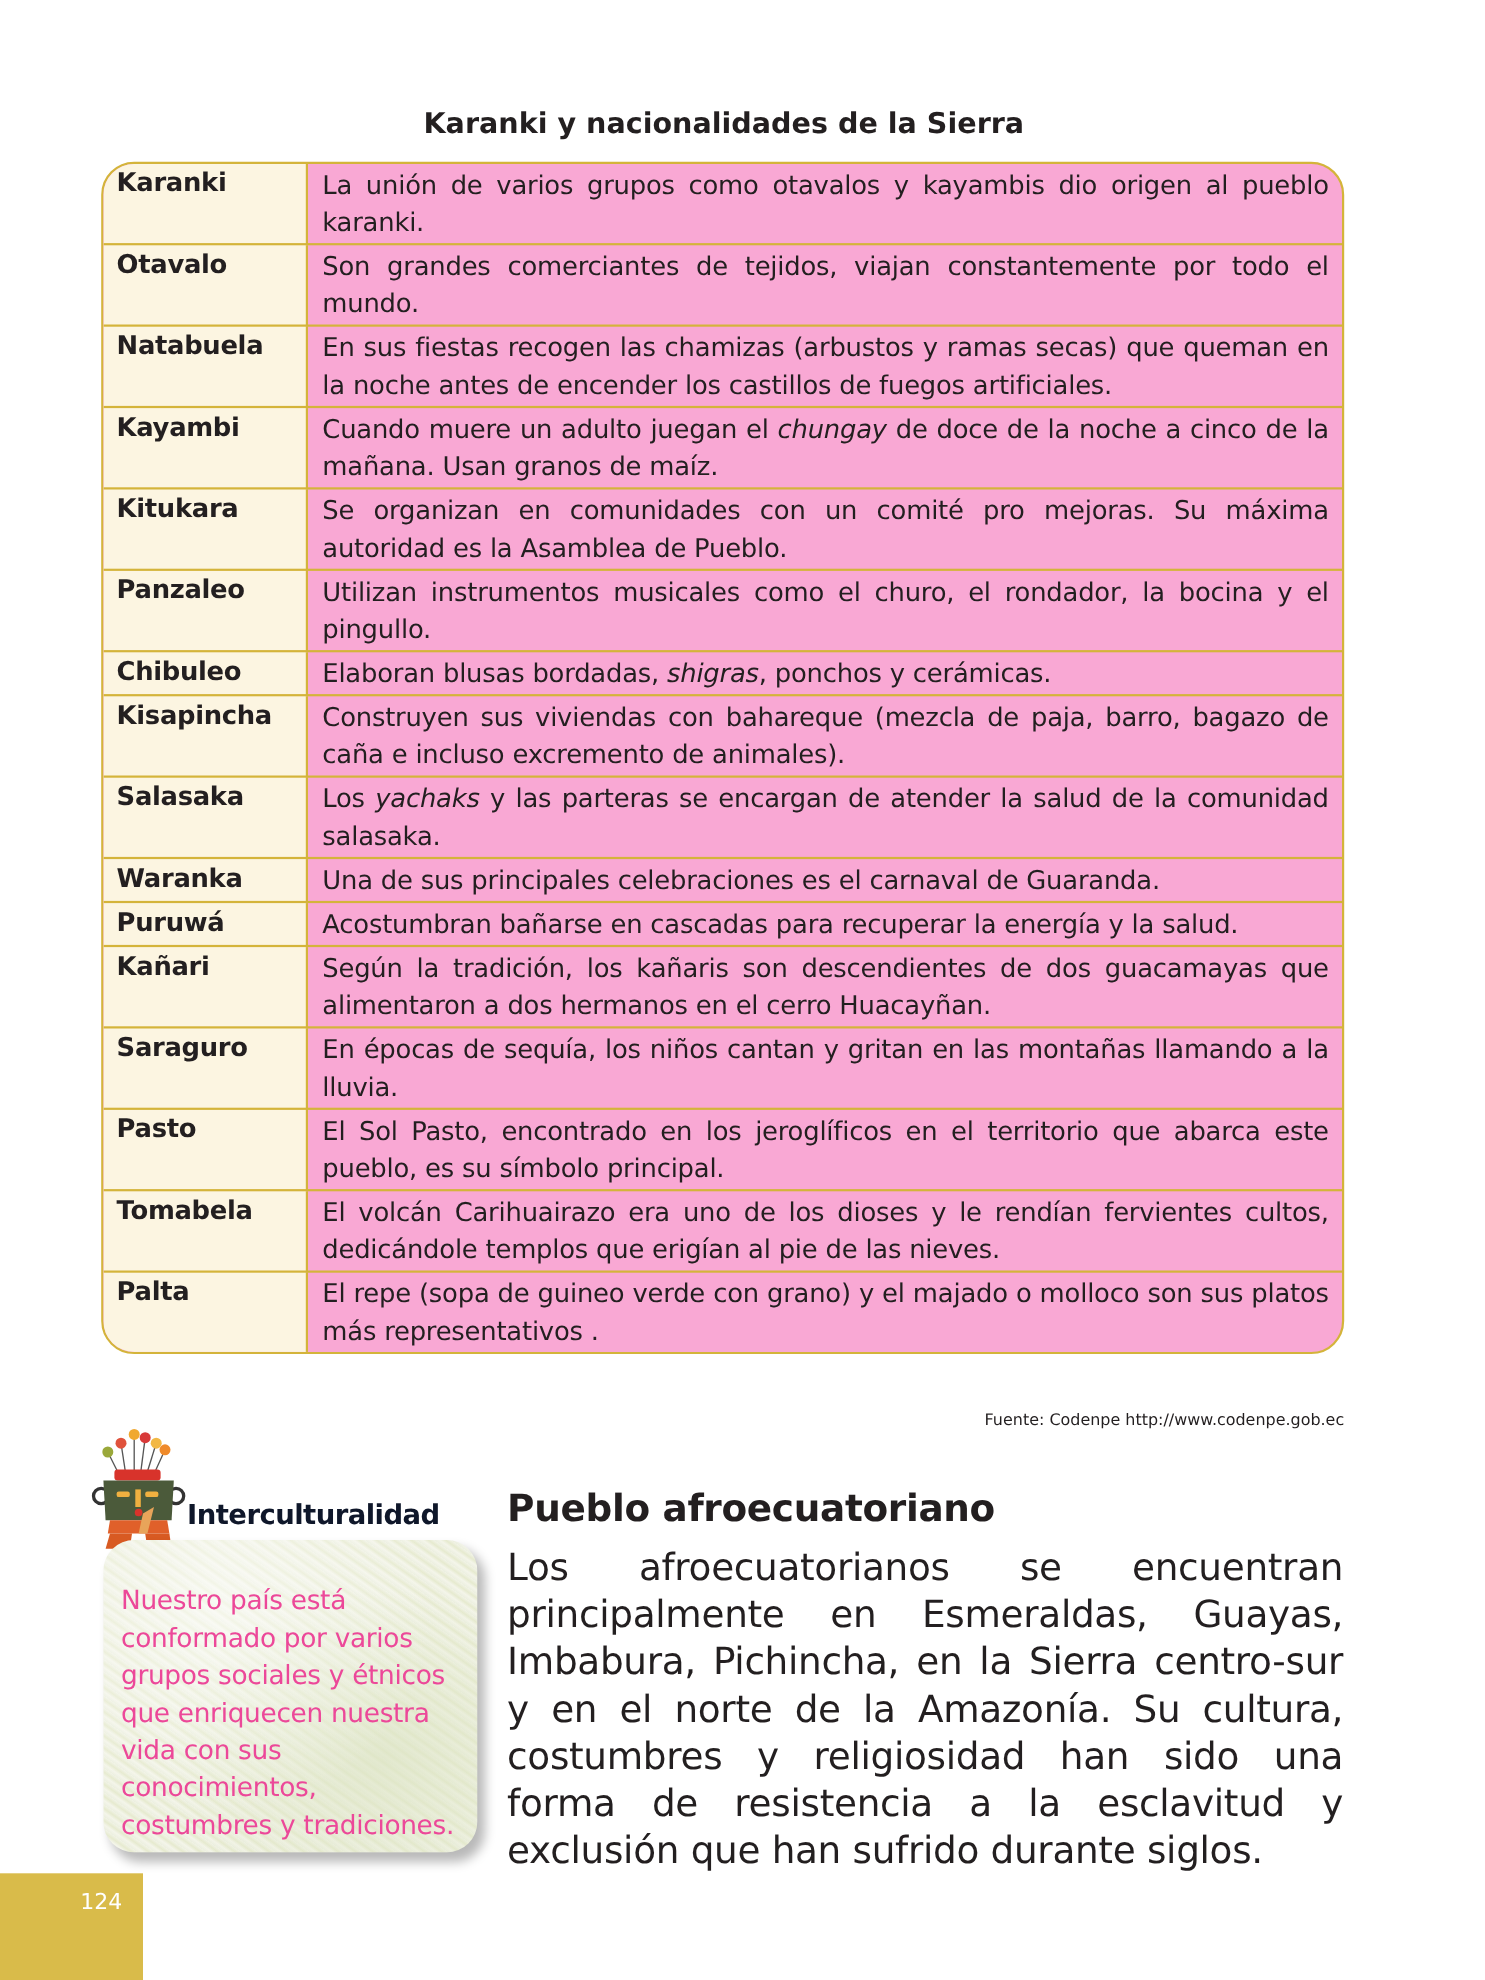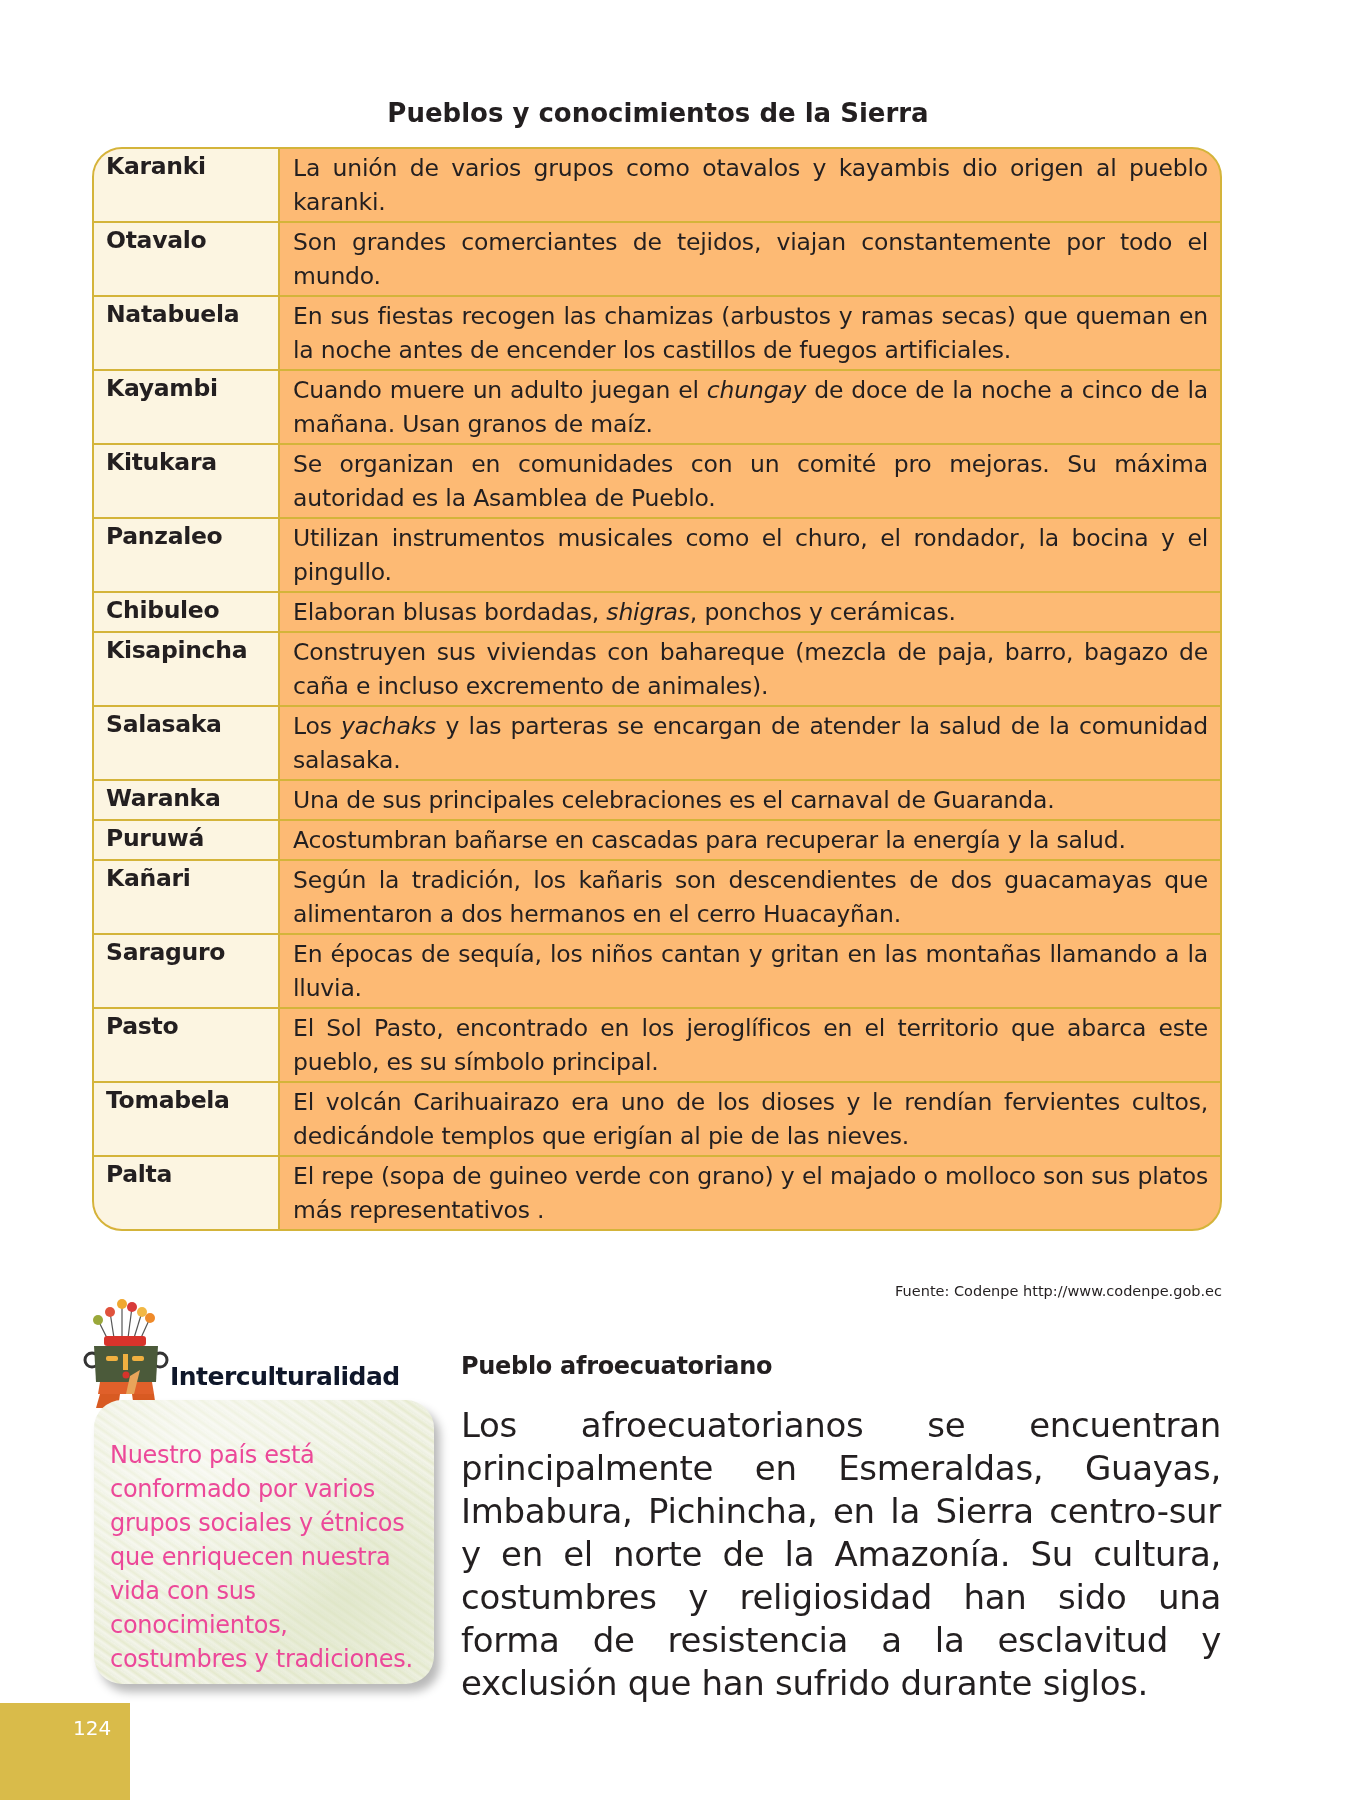--- a/index.html
+++ b/index.html
@@ -25,21 +25,21 @@
       color: #231f20;
     }
 
     .table-wrap {
       position: absolute;
       left: 92px; top: 147px;
       width: 1130px;
       border: 2px solid #d4b43a;
       border-radius: 30px;
       overflow: hidden;
-      background: #fdba74;
+      background: #f9a8d4;
     }
     table.pueblos {
       width: 100%;
       border-collapse: collapse;
       table-layout: fixed;
     }
     table.pueblos col.c-name { width: 185px; }
     table.pueblos td {
       border-bottom: 2px solid #d4b43a;
       vertical-align: top;
@@ -106,21 +106,21 @@
       line-height: 34px;
       color: #ec4899;
       letter-spacing: -0.3px;
     }
 
     
     .afro-heading {
       position: absolute;
       left: 461px; top: 1352px;
       font-weight: bold;
-      font-size: 24px;
+      font-size: 34px;
       color: #231f20;
       letter-spacing: -0.3px;
     }
     .afro-body {
       position: absolute;
       left: 461px; top: 1404px;
       width: 760px;
       font-size: 34px;
       line-height: 43px;
       text-align: justify;
@@ -139,21 +139,21 @@
       left: 73px; top: 1716px;
       font-size: 20px;
       color: #ffffff;
     }
   </style>
 </head>
 <body>
 
 <div class="page">
 
-  <h2 class="table-title">Pueblos y conocimientos de la Sierra</h2>
+  <h2 class="table-title">Karanki y nacionalidades de la Sierra</h2>
 
   <div class="table-wrap">
     <table class="pueblos">
       <colgroup>
           <col class="c-name">
           <col class="c-desc">
         </colgroup>
       <tbody id="pueblos-body">
           <tr>
             <td class="name">Karanki</td>

